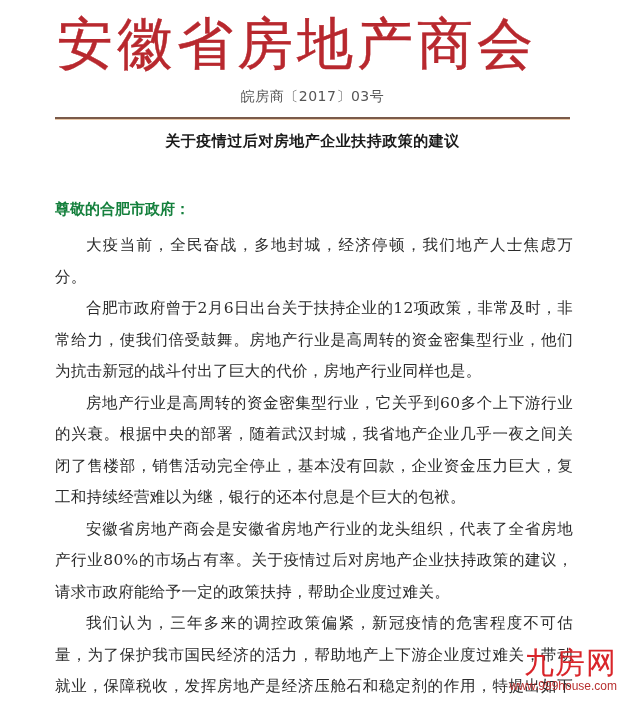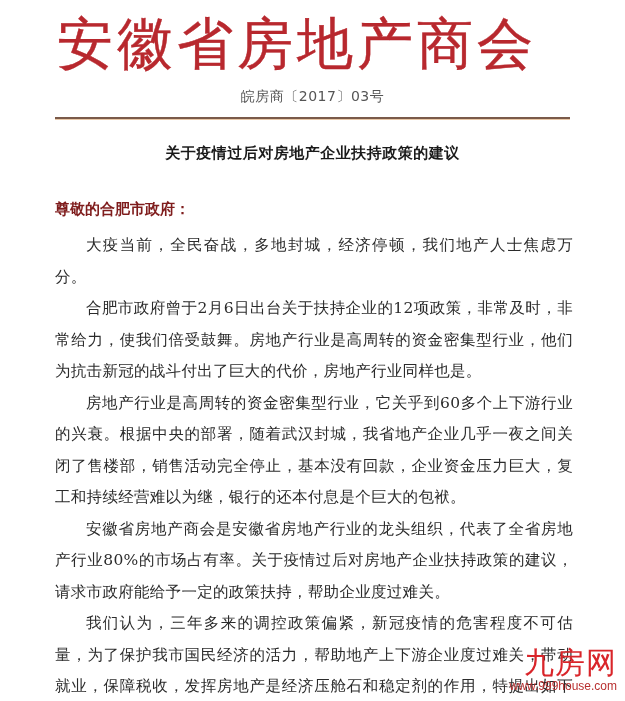--- a/index.html
+++ b/index.html
@@ -53,30 +53,29 @@
       position: absolute;
       left: 0;
       top: 132px;
       width: 625px;
       text-align: center;
       font-family: "DejaVu Sans", "Liberation Sans", sans-serif;
       font-size: 15px;
       font-weight: bold;
       color: #1a1a1a;
       letter-spacing: 0.5px;
-      margin-top: 12px;
     }
     .salutation {
       position: absolute;
       left: 55px;
       top: 200px;
       font-family: "DejaVu Sans", "Liberation Sans", sans-serif;
       font-size: 15px;
       font-weight: bold;
-      color: #7f1d1d;
+      color: #15803d;
     }
     .body-text {
       position: absolute;
       left: 55px;
       top: 230px;
       width: 518px;
     }
     .para {
       font-size: 15.5px;
       line-height: 31.5px;

